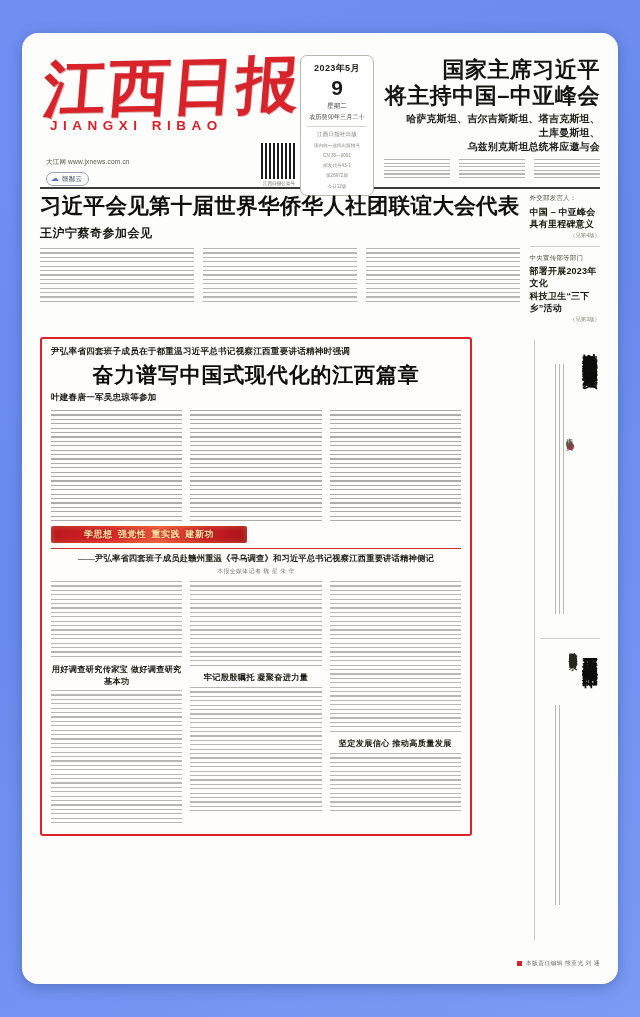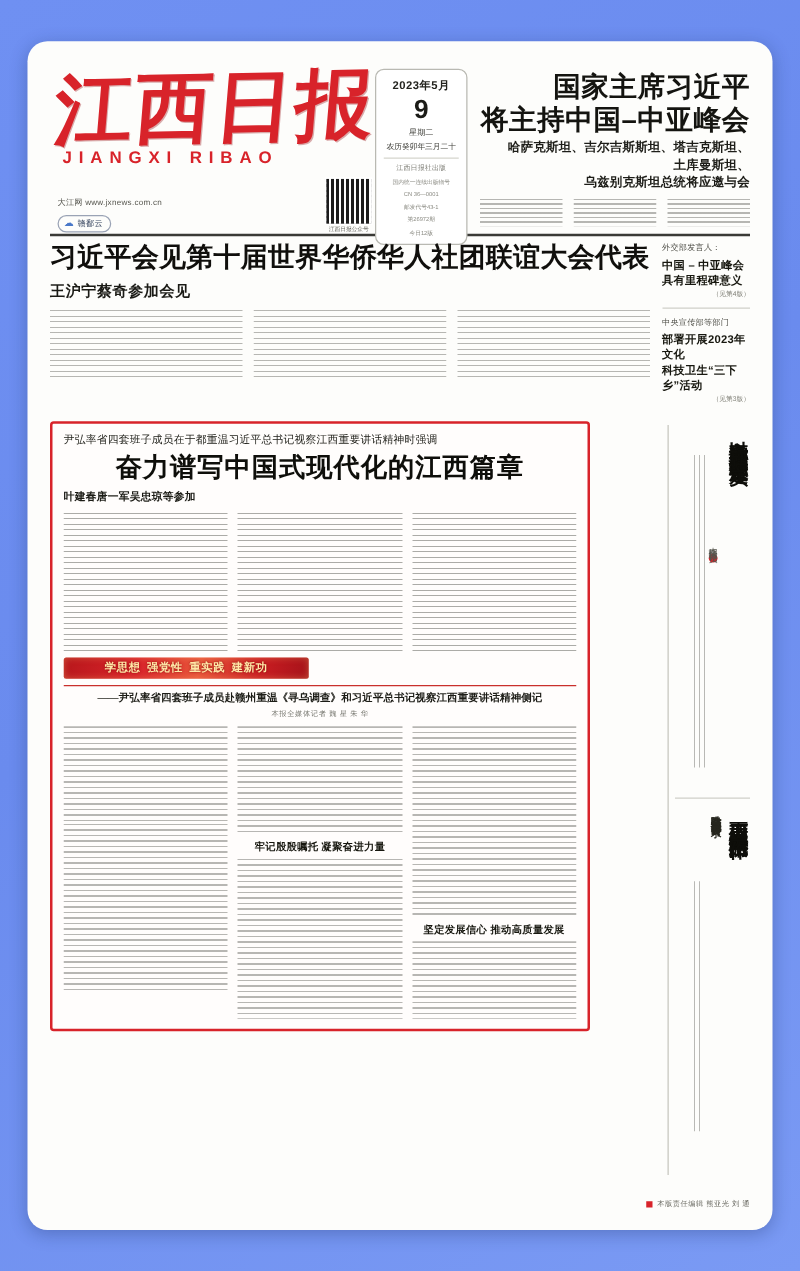--- a/index.html
+++ b/index.html
@@ -157,21 +157,21 @@
   .feature {
     position: relative;
     border: 2px solid #d8232a;
     border-radius: 3px;
     margin-top: 7px;
     padding: 7px 9px 8px;
     background: #fffdfc;
   }
   .feat-kicker {
     font-family: "Liberation Serif", serif;
-    font-size: 8.6px; font-weight: 400; color: #1c1c16;
+    font-size: 8.6px; font-weight: 700; color: #1c1c16;
     letter-spacing: .2px; margin-bottom: 4px;
   }
   .feat-h1 {
     font-size: 21px; font-weight: 700; color: #0e0e0a;
     line-height: 1.2; letter-spacing: .8px; text-align: center;
   }
   .feat-byline {
     font-family: "Liberation Serif", serif;
     font-size: 8.6px; font-weight: 700; color: #1c1c16;
     margin-top: 5px; letter-spacing: .2px;
@@ -364,20 +364,21 @@
 
     <div class="rule red" style="margin-top:5px"></div>
 
     <div class="feat-h2-sub">——尹弘率省四套班子成员赴赣州重温《寻乌调查》和习近平总书记视察江西重要讲话精神侧记</div>
     <div class="feat-credit">本报全媒体记者  魏  星  朱  华</div>
 
     <div class="feat-cols" style="margin-top:5px">
 
       <div>
         <div class="micro" style="height:78px"></div>
+        <div class="sub-head">用好调查研究传家宝  做好调查研究基本功</div>
         <div class="micro" style="height:136px"></div>
       </div>
 
       <div>
         <div class="micro" style="height:86px"></div>
         <div class="sub-head">牢记殷殷嘱托  凝聚奋进力量</div>
         <div class="micro" style="height:128px"></div>
       </div>
 
       <div>

